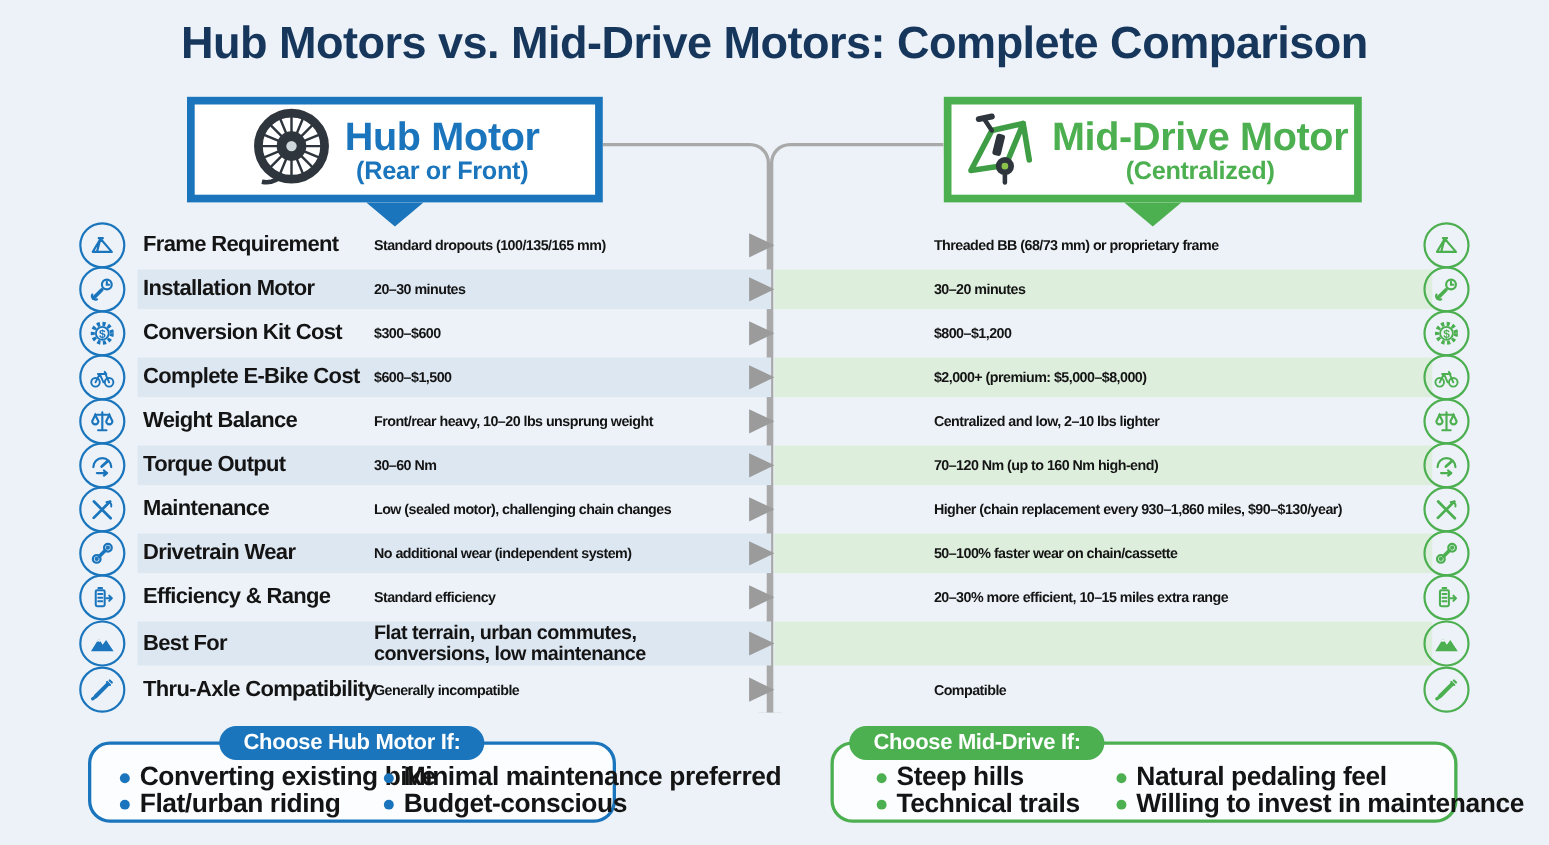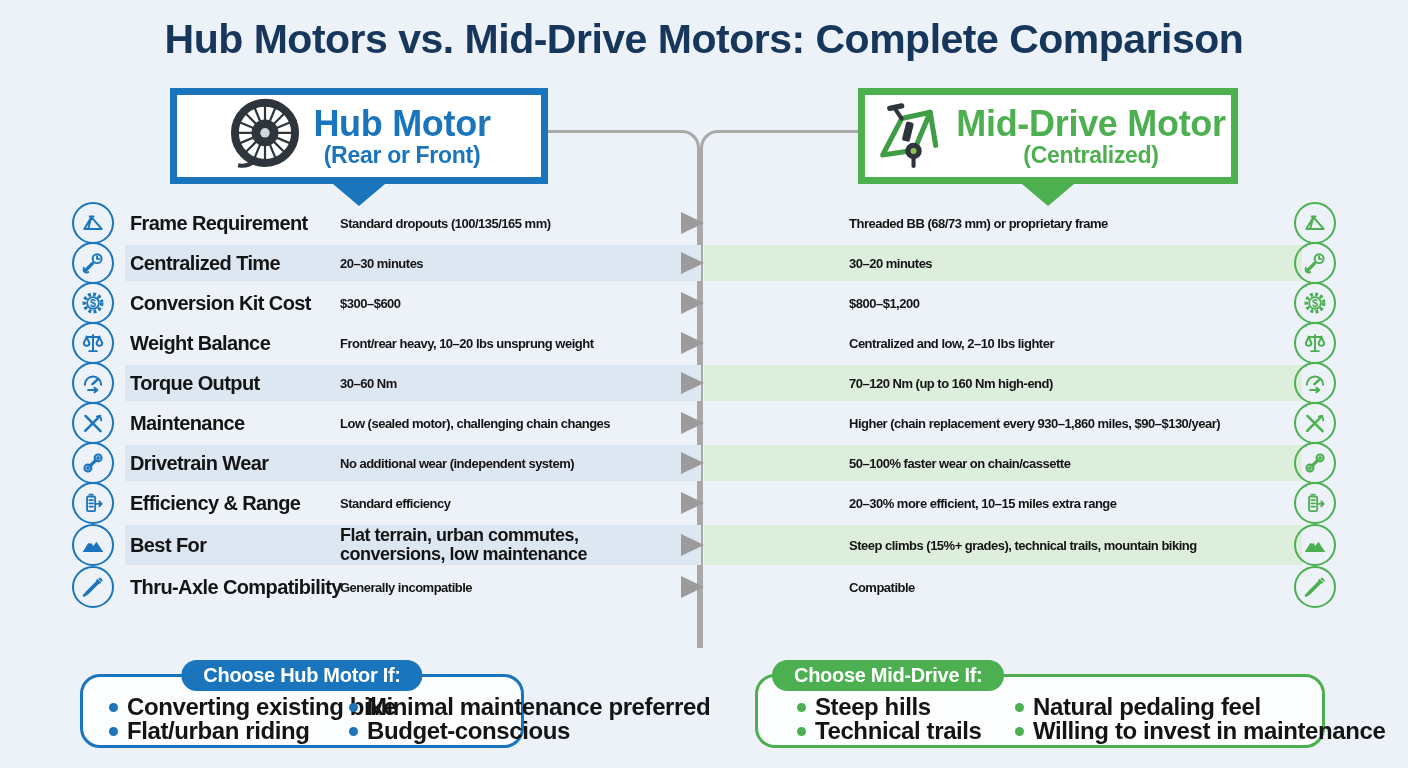--- a/index.html
+++ b/index.html
@@ -86,21 +86,21 @@
   .row .val.mid{left:801px;margin-left:48px;}
   .row.tall .val.hub{width:290px;white-space:normal;line-height:1.05;font-size:18px;}
   .row .mid-arrow{
     position:absolute;left:681px;top:50%;transform:translateY(-50%);
     width:0;height:0;border-top:11px solid transparent;border-bottom:11px solid transparent;
     border-left:23px solid var(--arrow-gray);
   }
 
   
   .choose{position:absolute;top:674px;height:74px;border-radius:20px;background:#fbfdfe;}
-  .choose.hub{left:80px;width:444px;border:3px solid var(--hub-blue);}
+  .choose.hub{left:80px;width:480px;border:3px solid var(--hub-blue);}
   .choose.mid{left:755px;width:570px;border:3px solid var(--mid-green);padding-left:13px;}
   .choose .pill{
     position:absolute;top:-17px;padding:4px 22px;border-radius:999px;
     color:#fff;font-size:20px;font-weight:800;white-space:nowrap;letter-spacing:-0.3px;
   }
   .choose.hub .pill{left:50%;transform:translateX(-50%);background:var(--hub-blue);}
   .choose.mid .pill{left:14px;background:var(--mid-green);}
   .choose ul{
     list-style:none;display:grid;grid-auto-flow:column;
     grid-template-rows:repeat(2,24px);margin:18px 0 0 26px;
@@ -243,21 +243,21 @@
         </span>
       </div>
       <div class="row striped">
         <div class="stripe l"></div>
         <div class="stripe r"></div>
         <span class="circ-icon left">
           <svg>
             <use href="#sym-wrench-clock"></use>
           </svg>
         </span>
-        <div class="lbl">Centralized Time</div>
+        <div class="lbl">Installation Motor</div>
         <div class="val hub">20–30 minutes</div>
         <div class="mid-arrow"></div>
         <div class="val mid">30–20 minutes</div>
         <span class="circ-icon right">
           <svg>
             <use href="#sym-wrench-clock"></use>
           </svg>
         </span>
       </div>
       <div class="row">
@@ -266,78 +266,96 @@
             <use href="#sym-gear-dollar"></use>
           </svg>
         </span>
         <div class="lbl">Conversion Kit Cost</div>
         <div class="val hub">$300–$600</div>
         <div class="mid-arrow"></div>
         <div class="val mid">$800–$1,200</div>
         <span class="circ-icon right">
           <svg>
             <use href="#sym-gear-dollar"></use>
-          </svg>
-        </span>
-      </div>
-      <div class="row">
-        <span class="circ-icon left">
-          <svg>
-            <use href="#sym-balance-scale"></use>
-          </svg>
-        </span>
-        <div class="lbl">Weight Balance</div>
-        <div class="val hub">Front/rear heavy, 10–20 lbs unsprung weight</div>
-        <div class="mid-arrow"></div>
-        <div class="val mid">Centralized and low, 2–10 lbs lighter</div>
-        <span class="circ-icon right">
-          <svg>
-            <use href="#sym-balance-scale"></use>
           </svg>
         </span>
       </div>
       <div class="row striped">
         <div class="stripe l"></div>
         <div class="stripe r"></div>
         <span class="circ-icon left">
           <svg>
-            <use href="#sym-torque-gauge"></use>
-          </svg>
-        </span>
-        <div class="lbl">Torque Output</div>
-        <div class="val hub">30–60 Nm</div>
-        <div class="mid-arrow"></div>
-        <div class="val mid">70–120 Nm (up to 160 Nm high-end)</div>
-        <span class="circ-icon right">
-          <svg>
-            <use href="#sym-torque-gauge"></use>
-          </svg>
-        </span>
-      </div>
-      <div class="row">
-        <span class="circ-icon left">
-          <svg>
-            <use href="#sym-crossed-tools"></use>
-          </svg>
-        </span>
-        <div class="lbl">Maintenance</div>
-        <div class="val hub">Low (sealed motor), challenging chain changes</div>
-        <div class="mid-arrow"></div>
-        <div class="val mid">Higher (chain replacement every 930–1,860 miles, $90–$130/year)</div>
-        <span class="circ-icon right">
-          <svg>
-            <use href="#sym-crossed-tools"></use>
+            <use href="#sym-ebike"></use>
+          </svg>
+        </span>
+        <div class="lbl">Complete E-Bike Cost</div>
+        <div class="val hub">$600–$1,500</div>
+        <div class="mid-arrow"></div>
+        <div class="val mid">$2,000+ (premium: $5,000–$8,000)</div>
+        <span class="circ-icon right">
+          <svg>
+            <use href="#sym-ebike"></use>
+          </svg>
+        </span>
+      </div>
+      <div class="row">
+        <span class="circ-icon left">
+          <svg>
+            <use href="#sym-balance-scale"></use>
+          </svg>
+        </span>
+        <div class="lbl">Weight Balance</div>
+        <div class="val hub">Front/rear heavy, 10–20 lbs unsprung weight</div>
+        <div class="mid-arrow"></div>
+        <div class="val mid">Centralized and low, 2–10 lbs lighter</div>
+        <span class="circ-icon right">
+          <svg>
+            <use href="#sym-balance-scale"></use>
           </svg>
         </span>
       </div>
       <div class="row striped">
         <div class="stripe l"></div>
         <div class="stripe r"></div>
         <span class="circ-icon left">
           <svg>
+            <use href="#sym-torque-gauge"></use>
+          </svg>
+        </span>
+        <div class="lbl">Torque Output</div>
+        <div class="val hub">30–60 Nm</div>
+        <div class="mid-arrow"></div>
+        <div class="val mid">70–120 Nm (up to 160 Nm high-end)</div>
+        <span class="circ-icon right">
+          <svg>
+            <use href="#sym-torque-gauge"></use>
+          </svg>
+        </span>
+      </div>
+      <div class="row">
+        <span class="circ-icon left">
+          <svg>
+            <use href="#sym-crossed-tools"></use>
+          </svg>
+        </span>
+        <div class="lbl">Maintenance</div>
+        <div class="val hub">Low (sealed motor), challenging chain changes</div>
+        <div class="mid-arrow"></div>
+        <div class="val mid">Higher (chain replacement every 930–1,860 miles, $90–$130/year)</div>
+        <span class="circ-icon right">
+          <svg>
+            <use href="#sym-crossed-tools"></use>
+          </svg>
+        </span>
+      </div>
+      <div class="row striped">
+        <div class="stripe l"></div>
+        <div class="stripe r"></div>
+        <span class="circ-icon left">
+          <svg>
             <use href="#sym-chain-link"></use>
           </svg>
         </span>
         <div class="lbl">Drivetrain Wear</div>
         <div class="val hub">No additional wear (independent system)</div>
         <div class="mid-arrow"></div>
         <div class="val mid">50–100% faster wear on chain/cassette</div>
         <span class="circ-icon right">
           <svg>
             <use href="#sym-chain-link"></use>
@@ -364,21 +382,20 @@
         <div class="stripe l"></div>
         <div class="stripe r"></div>
         <span class="circ-icon left">
           <svg>
             <use href="#sym-mountain"></use>
           </svg>
         </span>
         <div class="lbl">Best For</div>
         <div class="val hub">Flat terrain, urban commutes, conversions, low maintenance</div>
         <div class="mid-arrow"></div>
-        <div class="val mid">Steep climbs (15%+ grades), technical trails, mountain biking</div>
         <span class="circ-icon right">
           <svg>
             <use href="#sym-mountain"></use>
           </svg>
         </span>
       </div>
       <div class="row">
         <span class="circ-icon left">
           <svg>
             <use href="#sym-thru-axle"></use>

